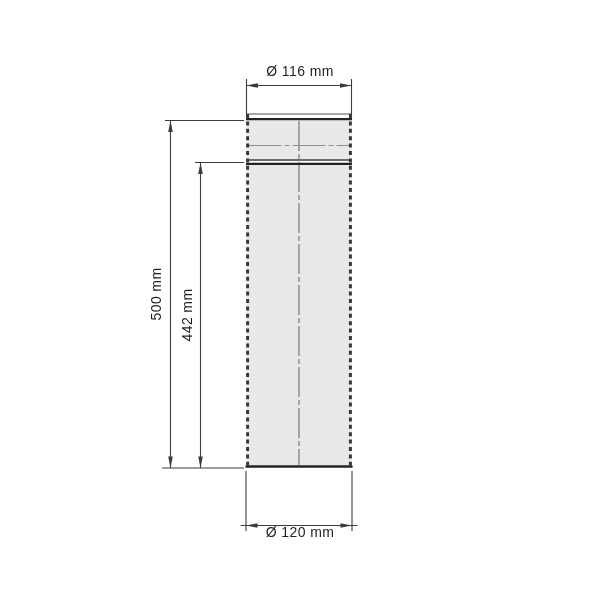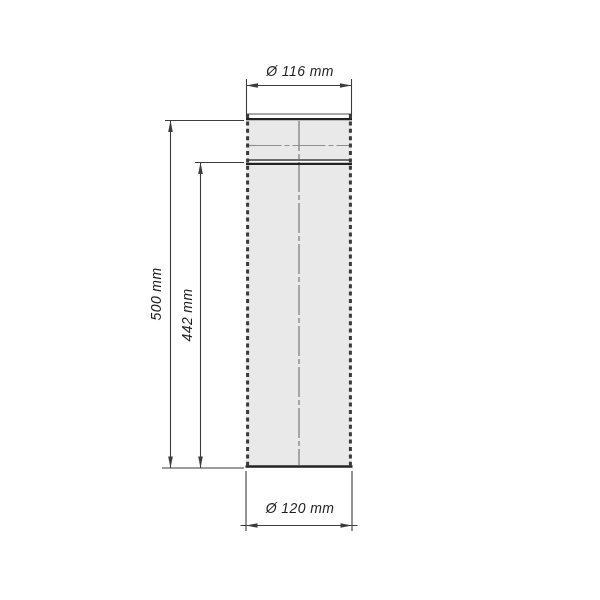--- a/index.html
+++ b/index.html
@@ -6,21 +6,20 @@
   body {
     width: 600px; height: 600px;
     background: var(--background, #fff);
     font-family: "Liberation Sans", sans-serif;
     overflow: hidden;
   }
   .canvas {
     position: relative;
     width: 476px; height: 600px;
     background: var(--background, #fff);
-    font-style: italic;
   }
   svg { position: absolute; left: 0; top: 0; }
 
   
   .fill-pipe   { fill: var(--pipe-fill, #e9e9e9); stroke: none; }
   .ln-thick    { stroke: var(--outline-dark, #222); stroke-width: 2.2; fill: none; }
   .ln-thicker  { stroke: var(--outline-dark, #222); stroke-width: 2.5; fill: none; }
   .ln-medium   { stroke: var(--dimension-line, #3c3c3c); stroke-width: 1.4; fill: none; }
   .ln-thin     { stroke: var(--outline-medium, #555); stroke-width: 1; fill: none; }
   .ln-dim      { stroke: var(--dimension-line, #3c3c3c); stroke-width: 1.1; fill: none; }
@@ -89,14 +88,14 @@
     <polygon class="arrow" points="246,525.5 257.5,523.2 257.5,527.8"></polygon>
     <polygon class="arrow" points="352,525.5 340.5,523.2 340.5,527.8"></polygon>
   </svg>
 
   <div class="dim-label" style="left:300px; top:71px;">Ø 116 mm</div>
 
   <div class="dim-label rot" style="left:156px; top:294px;">500 mm</div>
 
   <div class="dim-label rot" style="left:187px; top:315px;">442 mm</div>
 
-  <div class="dim-label" style="left:300px; top:508px;">Ø 120 mm</div>
+  <div class="dim-label" style="left:300px; top:532px;">Ø 120 mm</div>
 </div>
 
 </body></html>

